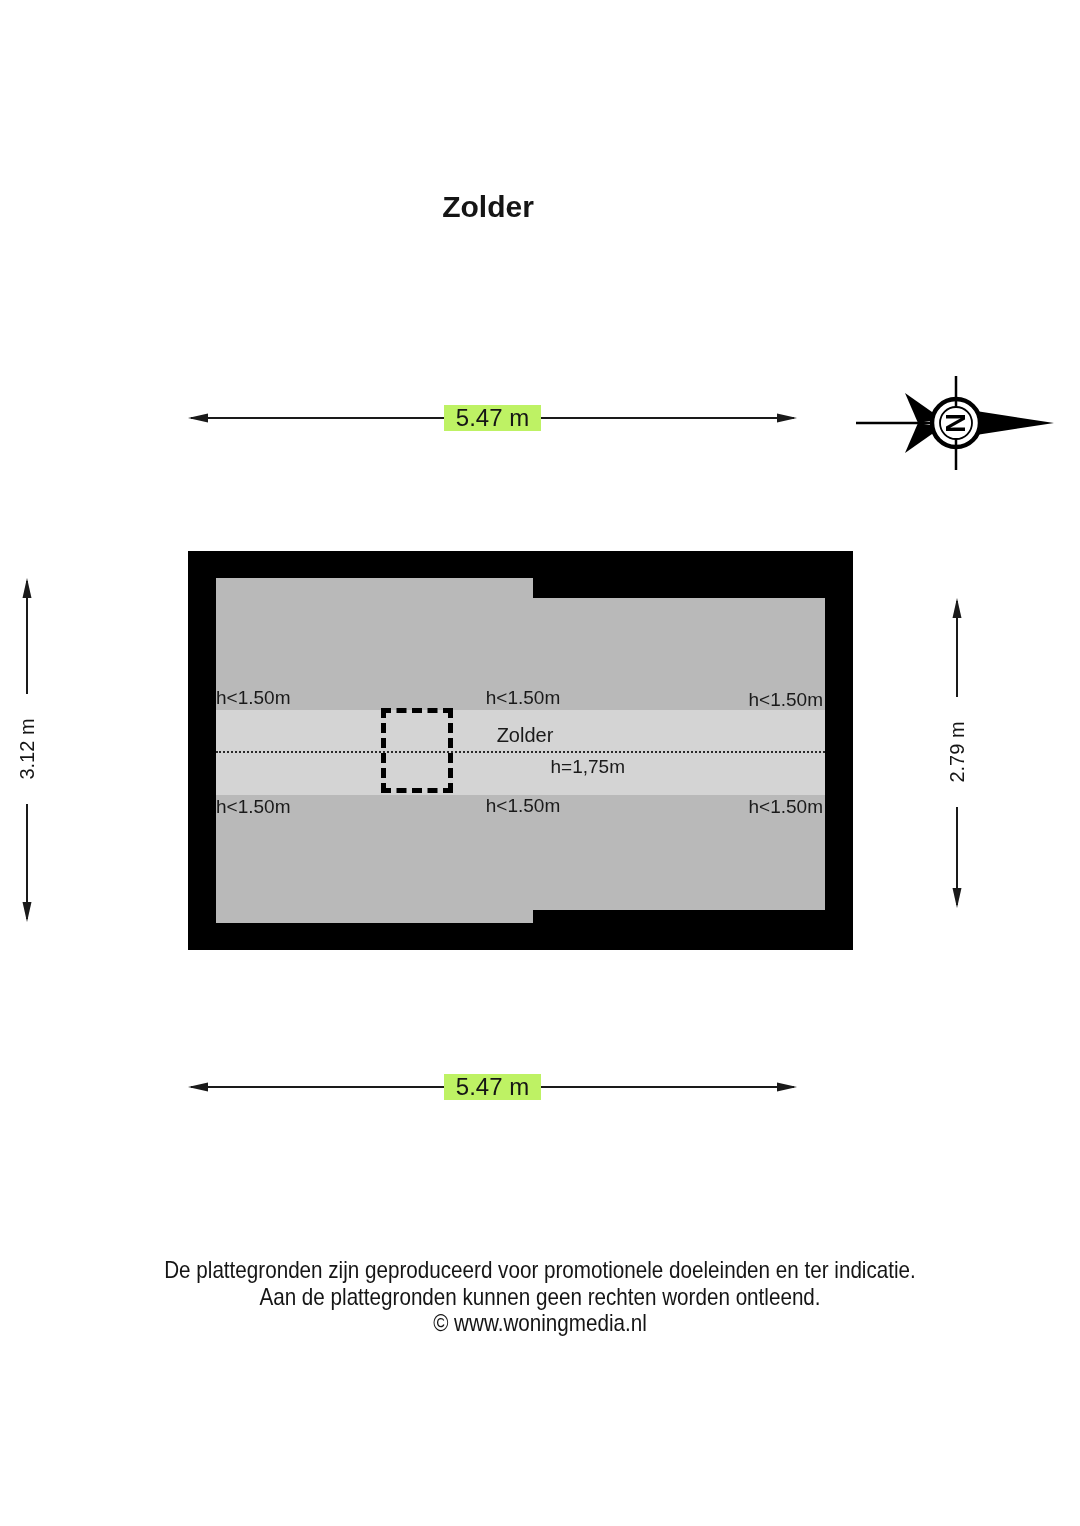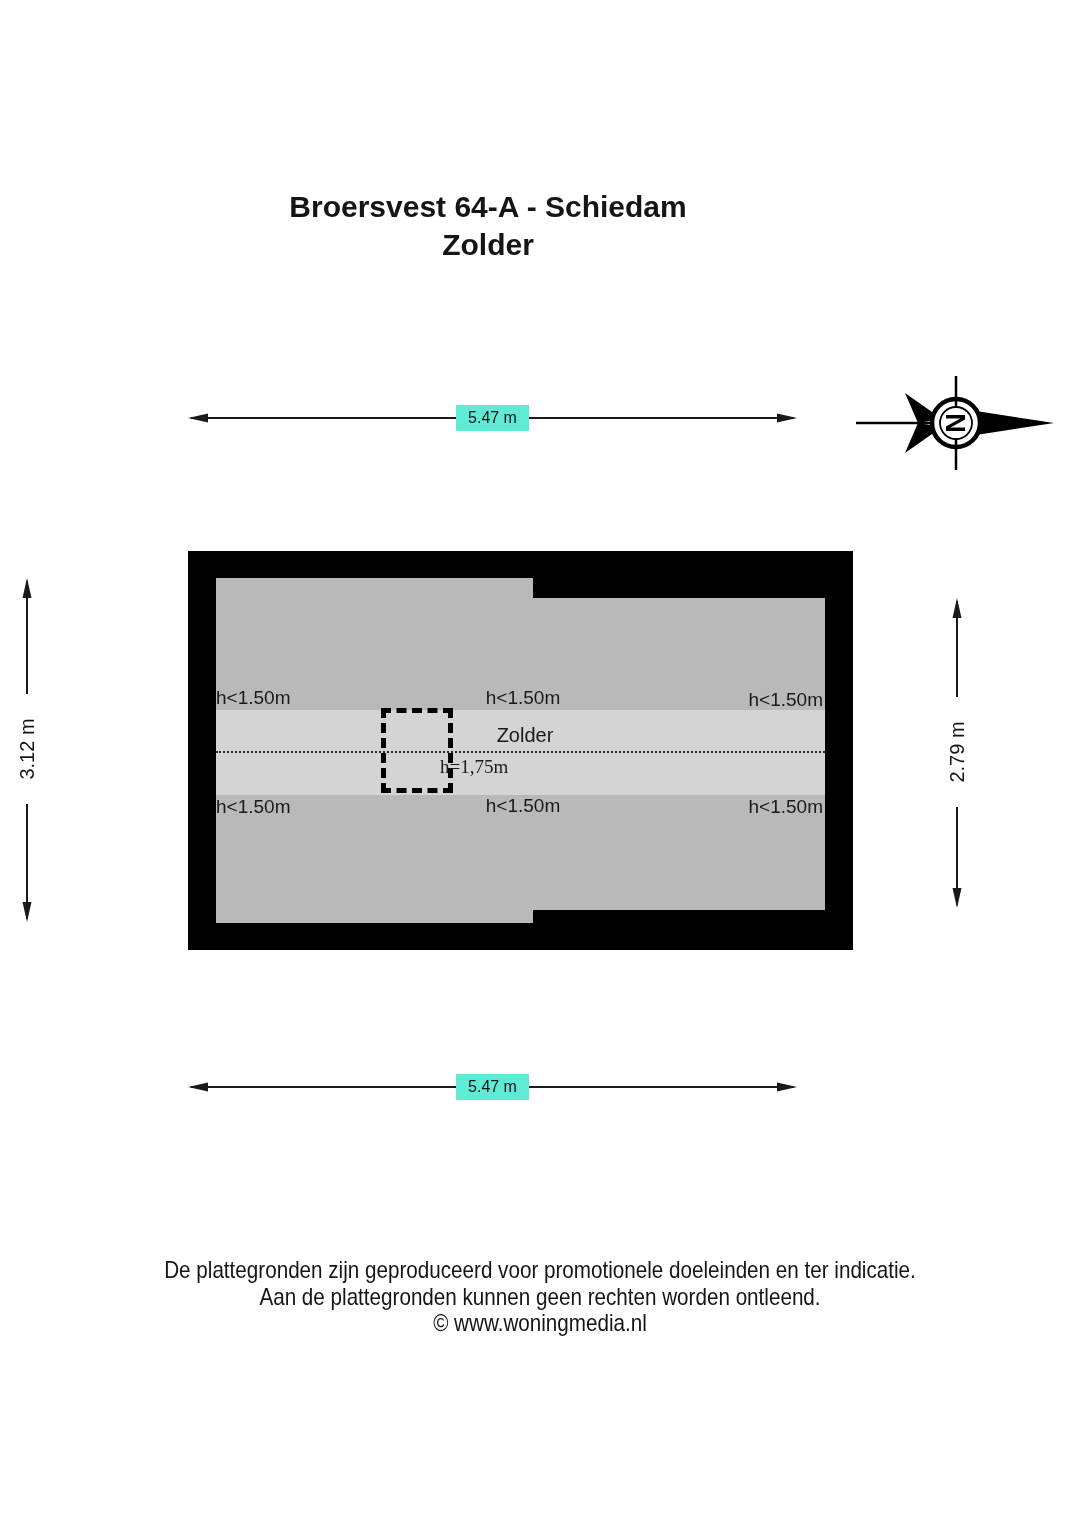--- a/index.html
+++ b/index.html
@@ -14,42 +14,41 @@
   .title{left:92px;top:188px;width:792px;text-align:center;
          font-size:30px;font-weight:bold;line-height:38px;color:#151515;}
 
   
   .dim-h{height:28px;}
   .dim-h svg{position:absolute;left:0;top:0;}
   .dim-h .dim-label{
     position:absolute;left:0;right:0;top:1px;text-align:center;pointer-events:none;
   }
   .dim-h .dim-label span{
-    display:inline-block;background:#5eead4;padding:0 12px;
-    font-size:16px;line-height:26px;color:#151515;
+    display:inline-block;background:#bef264;padding:0 12px;
+    font-size:24px;line-height:26px;color:#151515;
   }
 
   
   .vdim-label{
     width:110px;height:26px;text-align:center;background:#fff;
     font-size:20px;line-height:26px;color:#151515;transform:rotate(-90deg);
   }
 
   
   .plan{left:160px;top:551px;width:665px;height:399px;margin-left:28px;}
   .plan-lbl{font-size:19px;line-height:24px;height:24px;color:#1a1a1a;white-space:nowrap;}
   .room-lbl{font-size:20px;}
   .ridge-line{border-top:2px dotted #2a2a2a;height:0;}
   .stair-opening{border:5px dashed #000;box-sizing:border-box;background:transparent;}
 </style>
 </head>
 <body>
 
 <div class="abs title">
-  <div>Broersvest 64-A - Schiedam</div>
   <div>Zolder</div>
 </div>
 
 <svg class="abs" style="left:850px;top:371px;" width="210" height="104" viewBox="0 0 210 104">
   <line x1="6" y1="52" x2="124" y2="52" stroke="#000" stroke-width="2.5"></line>
   <polygon points="55,22 92,48 68,52" fill="#000"></polygon>
   <polygon points="55,82 92,56 68,52" fill="#000"></polygon>
   <polygon points="126,40 204,52 126,64" fill="#000"></polygon>
   <circle cx="106" cy="52" r="24" fill="#fff" stroke="#000" stroke-width="4.5"></circle>
   <line x1="106" y1="5" x2="106" y2="99" stroke="#000" stroke-width="2.5"></line>
@@ -101,21 +100,21 @@
   <div class="abs stair-opening" style="left:193px;top:157px;width:72px;height:85px;"></div>
 
   <div class="abs plan-lbl" style="left:28px;top:135px;">h&lt;1.50m</div>
   <div class="abs plan-lbl" style="left:235px;top:135px;width:200px;text-align:center;">h&lt;1.50m</div>
   <div class="abs plan-lbl" style="right:30px;top:137px;text-align:right;">h&lt;1.50m</div>
   <div class="abs plan-lbl" style="left:28px;top:244px;">h&lt;1.50m</div>
   <div class="abs plan-lbl" style="left:235px;top:243px;width:200px;text-align:center;">h&lt;1.50m</div>
   <div class="abs plan-lbl" style="right:30px;top:244px;text-align:right;">h&lt;1.50m</div>
 
   <div class="abs plan-lbl room-lbl" style="left:237px;top:172px;width:200px;text-align:center;">Zolder</div>
-  <div class="abs plan-lbl" style="left:252px;top:204px;width:200px;text-align:left;font-family:Liberation Serif, serif;">h=1,75m</div>
+  <div class="abs plan-lbl" style="left:237px;top:204px;width:200px;text-align:right;">h=1,75m</div>
 </div>
 
 <div class="abs" style="left:0;top:1257px;width:1080px;text-align:center;
      font-size:24px;line-height:26.5px;color:#151515;transform:scaleX(0.86);">
   <div>De plattegronden zijn geproduceerd voor promotionele doeleinden en ter indicatie.</div>
   <div>Aan de plattegronden kunnen geen rechten worden ontleend.</div>
   <div>© www.woningmedia.nl</div>
 </div>
 
 </body></html>

